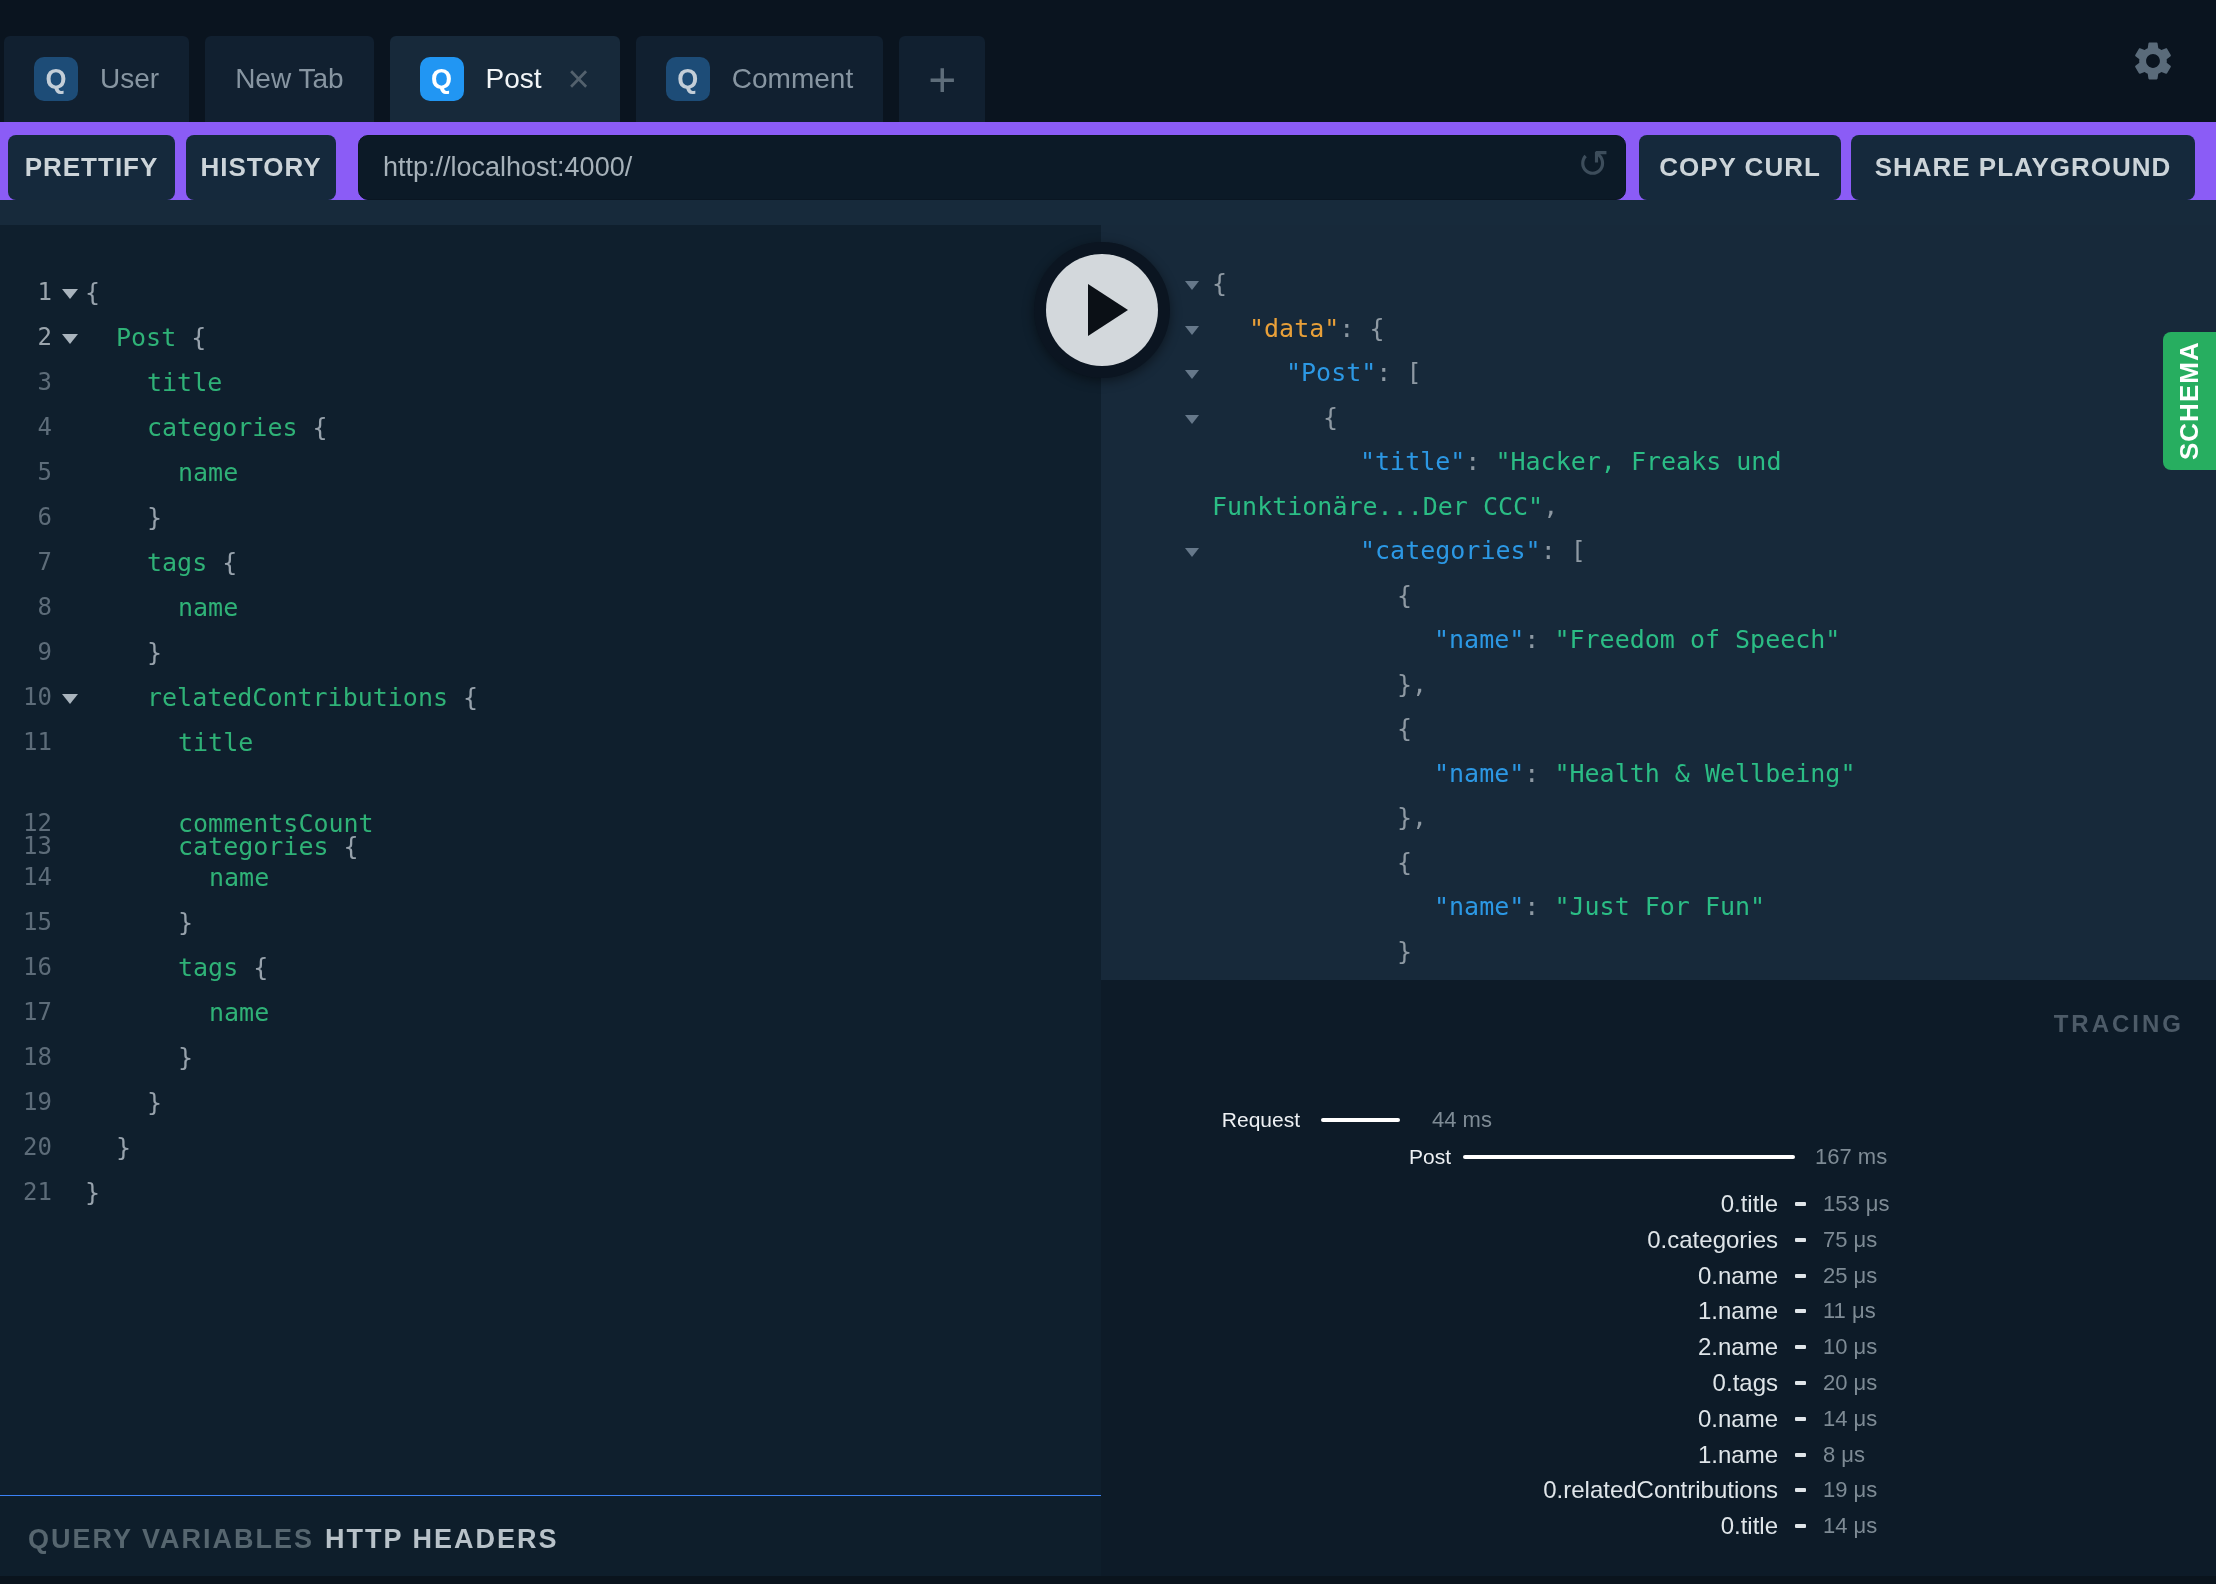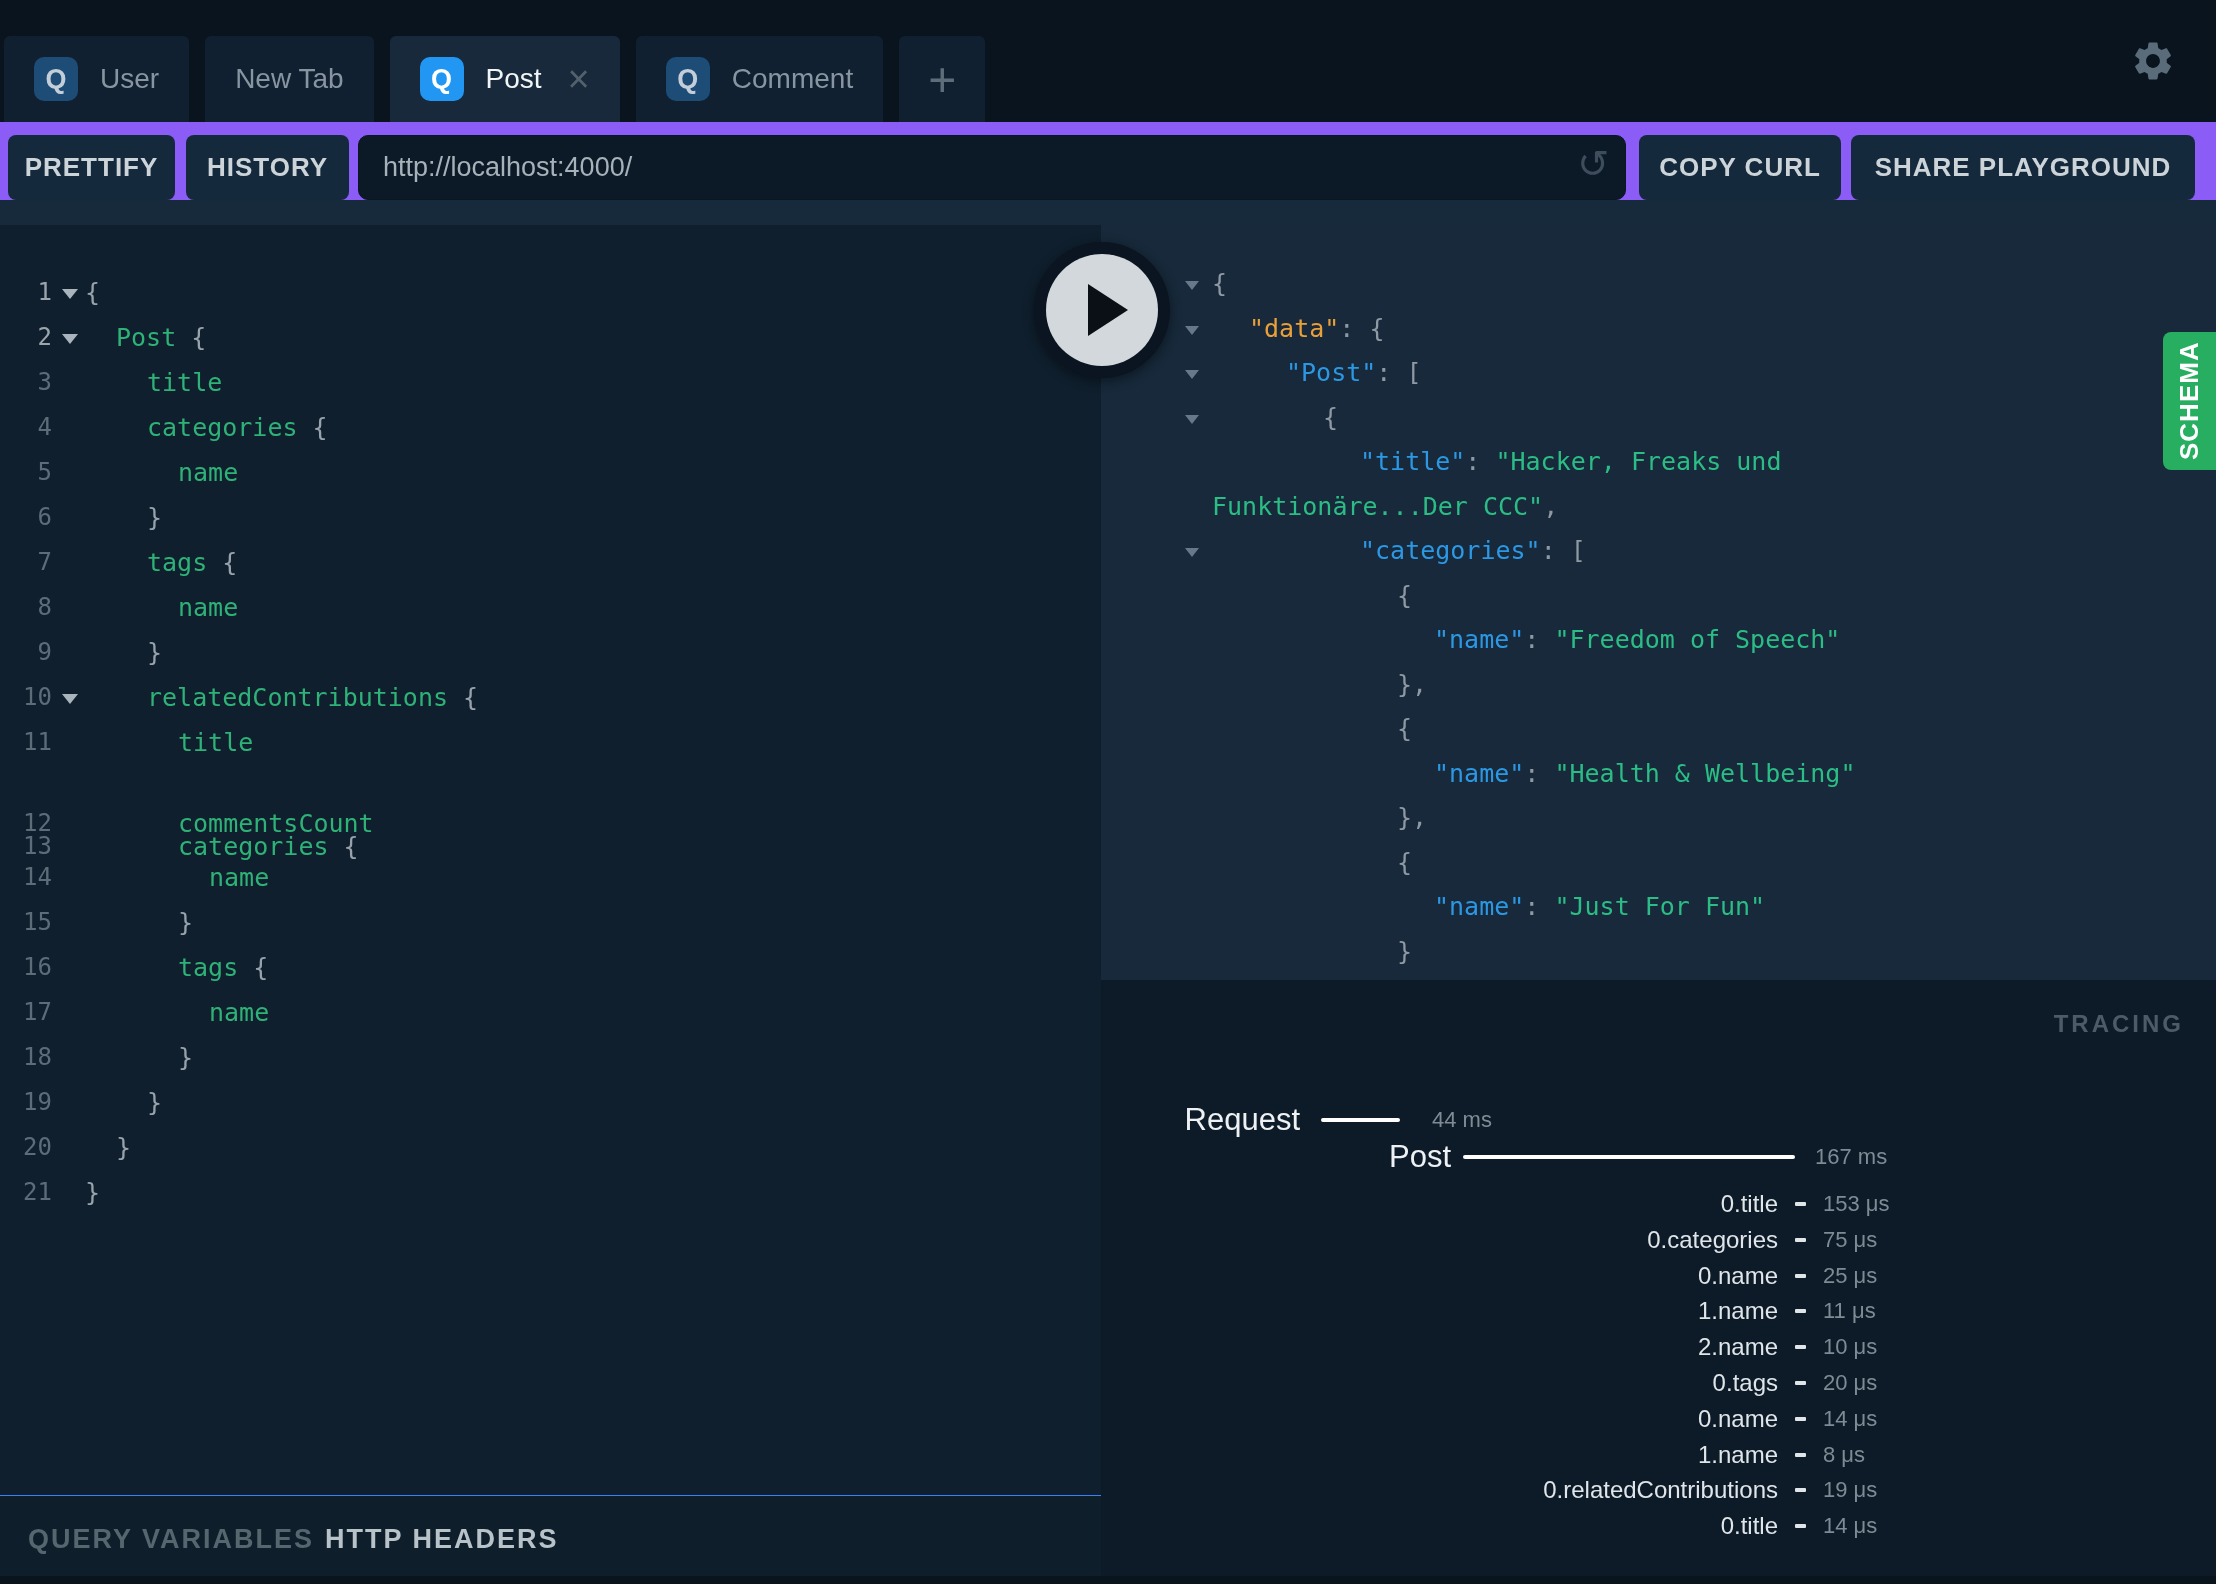--- a/index.html
+++ b/index.html
@@ -21,21 +21,21 @@
   .close { margin-left:26px; color:#53616d; font-size:38px; line-height:1; }
   .tab.plus { padding:0; width:86px; justify-content:center; color:#5e6d7a; font-size:48px; font-weight:300; }
   .settings { position:absolute; right:40px; top:38px; width:46px; height:46px;
               background:none; border:none; padding:0; cursor:pointer; }
   
   .toolbar { position:absolute; left:0; top:122px; width:2216px; height:78px; background:#8b5cf6; }
   .tbtn { position:absolute; top:13px; height:65px; background:#15293c; border:none; border-radius:8px;
           color:#ccd4d9; font-size:26px; font-weight:600; letter-spacing:1px;
           font-family:"Liberation Sans",sans-serif; cursor:pointer; }
   #prettify { left:8px; width:167px; }
-  #history  { left:186px; width:163px;text-align:center; }
+  #history  { left:186px; width:150px;text-align:center; }
   .urlbox { position:absolute; left:358px; top:13px; width:1268px; height:65px;
             background:#0c1a27; border:1px solid #0a1622; border-radius:10px; }
   .urlbox input { position:absolute; left:22px; top:0; width:1160px; height:100%;
             background:none; border:none; outline:none; color:#a6b1b9; font-size:27px;
             font-family:"Liberation Sans",sans-serif; }
   .refresh { position:absolute; right:16px; top:6px; font-size:38px; color:#3d4d5b;
              font-family:"DejaVu Sans",sans-serif; cursor:pointer; }
   #copycurl { left:1639px; width:202px; }
   #share    { left:1851px; width:344px; }
   .gapstrip { position:absolute; left:0; top:200px; width:2216px; height:25px; background:#172a3b; }
@@ -64,21 +64,21 @@
   .tk-keyd { color:#e9a039; }
   .tk-str { color:#2bbd85; }
   .tk-p { color:#8e99a3; }
   
   .tracing { position:absolute; left:1101px; top:980px; width:1115px; height:604px;
              background:#0d1b28; overflow:hidden; }
   .tr-title { position:absolute; top:30px; right:32px; font-size:24px; font-weight:bold;
               letter-spacing:3px; color:#4d5b68;margin-left:32px; }
   .trow { position:absolute; left:0; width:100%; height:30px; line-height:30px; }
   .trlabel { position:absolute; top:0; left:0; text-align:right; font-size:24px; color:#dfe5e9; }
-  .trow.main .trlabel { font-size:31px; color:#eef1f4; }
+  .trow.main .trlabel { font-size:21px; color:#eef1f4; }
   .trbar { position:absolute; top:13px; height:4px; background:#ffffff; border-radius:2px; }
   .trdash { position:absolute; top:13px; width:11px; height:4px; background:#dfe5e9; border-radius:1px; }
   .trdur { position:absolute; top:0; font-size:22px; color:#7e8b95; }
   
   .play { position:absolute; left:1034px; top:242px; width:136px; height:136px; border-radius:50%;
           background:#0b1521; border:none; padding:0; cursor:pointer;
           box-shadow:0 3px 12px rgba(0,0,0,0.45); }
   .playface { position:absolute; left:12px; top:12px; width:112px; height:112px;
               border-radius:50%; background:#d3d8dc; }
   .tri { position:absolute; left:54px; top:42px; width:0; height:0;

